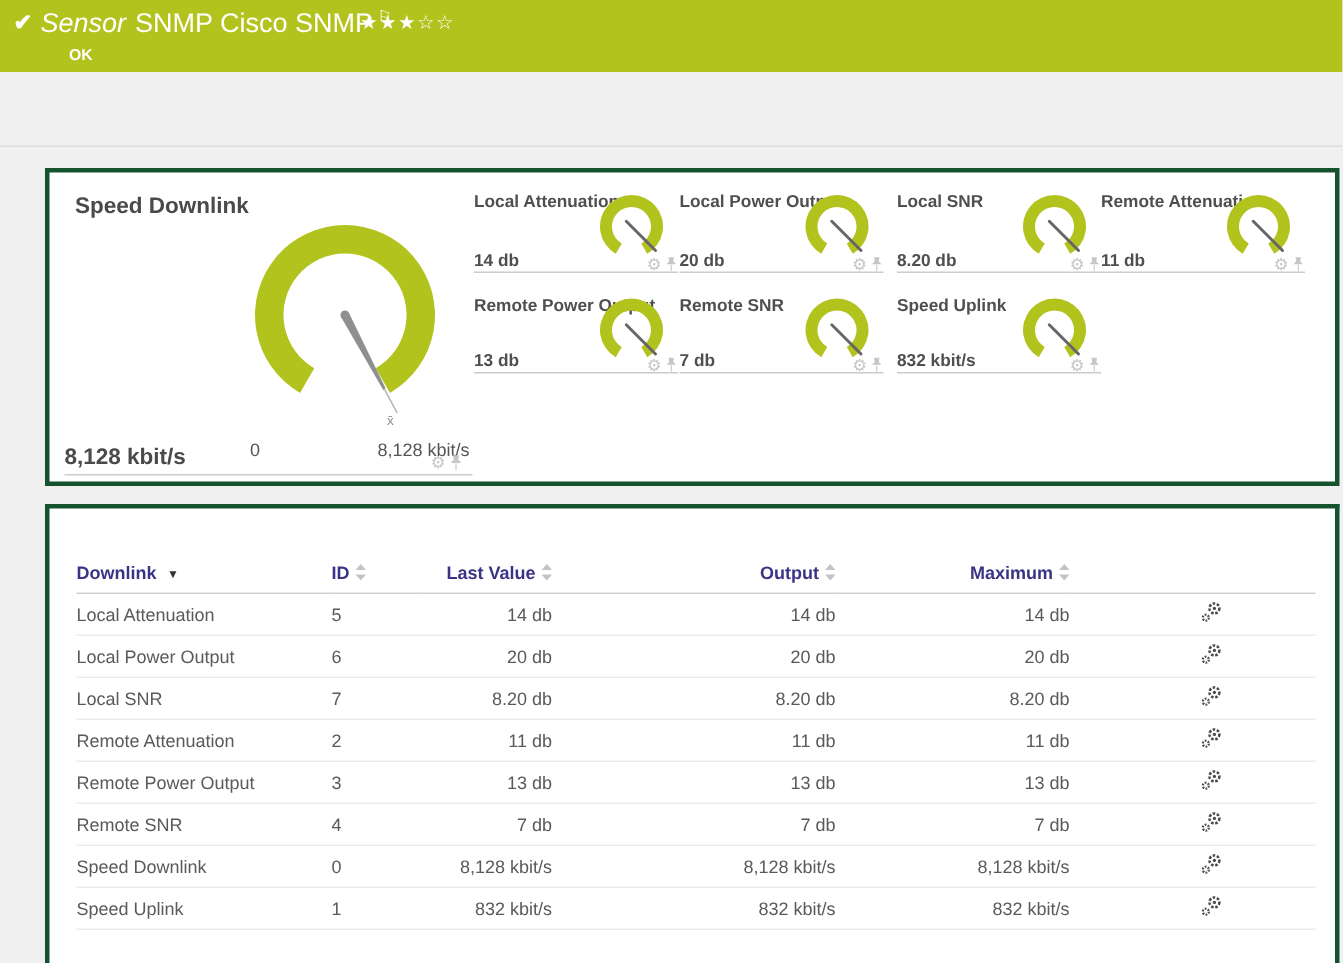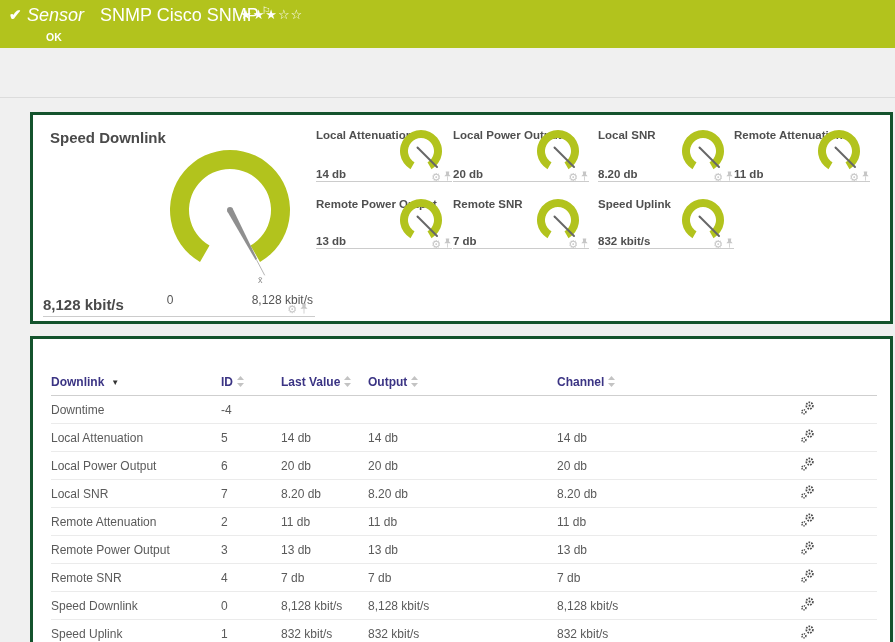--- a/index.html
+++ b/index.html
@@ -7,21 +7,21 @@
     width:895px;height:642px;position:relative;overflow:hidden;
     background:#f0f0f0;
     font-family:"Liberation Sans", sans-serif;
     color:#555;
     -webkit-font-smoothing:antialiased;
   }
   
   .topbar{position:absolute;left:0;top:0;width:895px;height:48px;background:#b2c31d;color:#fff;}
   .topbar .check{position:absolute;left:9px;top:6px;font-size:15px;font-weight:bold;}
   .topbar .title{position:absolute;left:27px;top:5px;font-size:18px;white-space:nowrap;}
-  .topbar .title .prefix{font-style:italic;margin-right:16px;}
+  .topbar .title .prefix{font-style:italic;margin-right:6px;}
   .topbar .flag{font-size:10px;vertical-align:super;margin-left:3px;}
   .topbar .stars{position:absolute;left:240px;top:7px;font-size:13px;letter-spacing:1px;white-space:nowrap;}
   .topbar .ok{position:absolute;left:46px;top:31px;font-size:10.5px;font-weight:bold;}
   
   .tabbar{position:absolute;left:0;top:48px;width:895px;height:50px;border-bottom:1px solid #dcdcdc;box-sizing:border-box;}
   .tab{position:absolute;top:74px;height:20px;display:flex;align-items:center;gap:6px;font-size:13px;color:#414141;white-space:nowrap;cursor:pointer;}
   .tab .num{font-weight:bold;color:#2e2e2e;}
   .tab .num:empty{display:none;}
   .tab.active{color:#2e2e2e;font-weight:bold;}
   .tab-underline{position:absolute;left:30px;top:95px;width:126px;height:3px;background:#2aa5de;}
@@ -45,21 +45,21 @@
   .gcell.c1{left:283px;} .gcell.c2{left:420px;} .gcell.c3{left:565px;} .gcell.c4{left:701px;}
   .gcell.r1{top:10px;height:56px;} .gcell.r2{top:79px;height:54px;}
   .gcell .g-title{position:absolute;left:0;top:4px;font-size:11.5px;font-weight:bold;color:#4f4f4f;white-space:nowrap;}
   .gcell svg.smallg{position:absolute;right:8px;top:3px;}
   .gcell .g-value{position:absolute;left:0;bottom:1px;font-size:11.5px;font-weight:bold;color:#4f4f4f;}
   .gcell .cell-icons{right:0;bottom:-1px;}
   
   .chan-table{position:absolute;left:18px;top:30px;width:826px;border-collapse:collapse;font-size:12px;color:#5a5a5a;}
   .chan-table th{font-weight:bold;color:#3b3484;text-align:left;height:26px;padding:0;border-bottom:1px solid #cfcfcf;white-space:nowrap;cursor:pointer;}
   .chan-table td{height:27px;padding:0;border-bottom:1px solid #ebebeb;white-space:nowrap;}
-  .chan-table th.r,.chan-table td.r{}
+  .chan-table th.r,.chan-table td.r{text-align:right;}
   .chan-table .iconcol{padding-left:87px;text-align:left;}
   .sort-desc{display:inline-block;margin-left:7px;color:#333;font-size:8px;vertical-align:1px;}
   .sort-both{display:inline-block;margin-left:4px;vertical-align:-1px;}
   .gears-btn{display:inline-flex;width:16px;height:16px;cursor:pointer;}
 </style>
 </head>
 <body>
 
 <div class="topbar">
   <span class="check">✔</span>
@@ -283,42 +283,28 @@
                 <polygon points="0,7 7,7 3.5,11" fill="#c3c3c3"></polygon>
               </svg></span></th>
         <th class="r"><span>Last Value</span><span class="sort-both"><svg width="7" height="11" viewBox="0 0 7 11">
                 <polygon points="3.5,0 7,4 0,4" fill="#c3c3c3"></polygon>
                 <polygon points="0,7 7,7 3.5,11" fill="#c3c3c3"></polygon>
               </svg></span></th>
         <th class="r"><span>Output</span><span class="sort-both"><svg width="7" height="11" viewBox="0 0 7 11">
                 <polygon points="3.5,0 7,4 0,4" fill="#c3c3c3"></polygon>
                 <polygon points="0,7 7,7 3.5,11" fill="#c3c3c3"></polygon>
               </svg></span></th>
-        <th class="r"><span>Channel</span><span class="sort-both"><svg width="7" height="11" viewBox="0 0 7 11">
+        <th class="r"><span>Maximum</span><span class="sort-both"><svg width="7" height="11" viewBox="0 0 7 11">
                 <polygon points="3.5,0 7,4 0,4" fill="#c3c3c3"></polygon>
                 <polygon points="0,7 7,7 3.5,11" fill="#c3c3c3"></polygon>
               </svg></span></th>
         <th></th>
       </tr>
     </thead>
     <tbody>
-      <tr>
-        <td>Downtime</td>
-        <td>-4</td>
-        <td class="r"></td>
-        <td class="r"></td>
-        <td class="r"></td>
-        <td class="iconcol"><span class="gears-btn">
-              <svg viewBox="0 0 16 16" width="16" height="16">
-                <circle cx="9.6" cy="5.6" r="3.3" fill="none" stroke="#4a4a4a" stroke-width="1.7" stroke-dasharray="1.7 1.1"></circle>
-                <circle cx="9.6" cy="5.6" r="1.1" fill="#4a4a4a"></circle>
-                <circle cx="3.9" cy="11.8" r="2" fill="none" stroke="#4a4a4a" stroke-width="1.5" stroke-dasharray="1.2 0.9"></circle>
-              </svg>
-            </span></td>
-      </tr>
       <tr>
         <td>Local Attenuation</td>
         <td>5</td>
         <td class="r">14 db</td>
         <td class="r">14 db</td>
         <td class="r">14 db</td>
         <td class="iconcol"><span class="gears-btn">
               <svg viewBox="0 0 16 16" width="16" height="16">
                 <circle cx="9.6" cy="5.6" r="3.3" fill="none" stroke="#4a4a4a" stroke-width="1.7" stroke-dasharray="1.7 1.1"></circle>
                 <circle cx="9.6" cy="5.6" r="1.1" fill="#4a4a4a"></circle>

